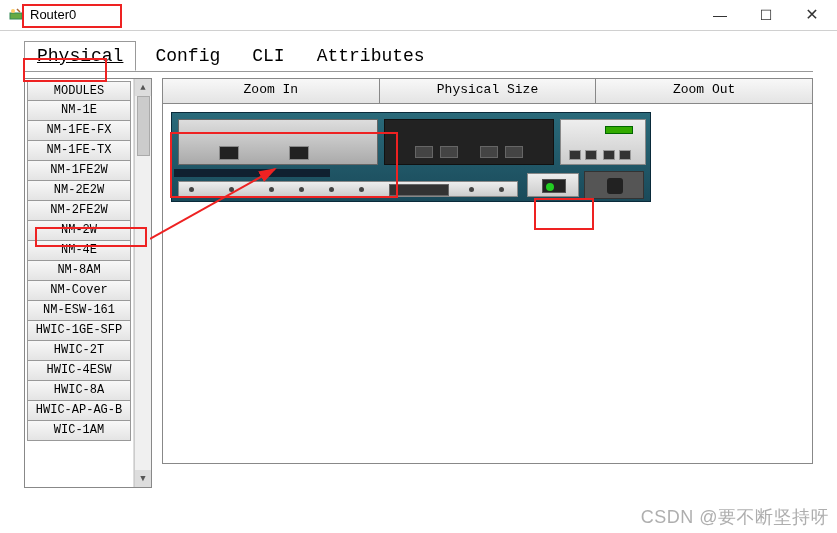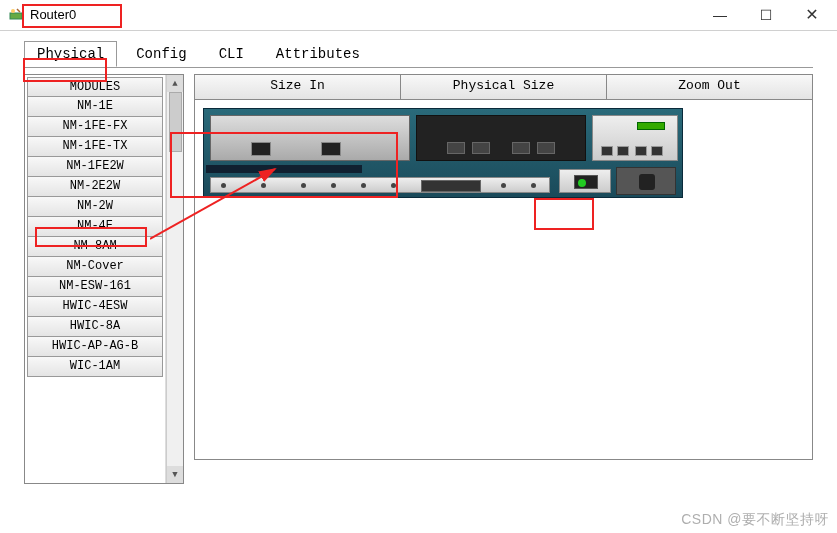--- a/index.html
+++ b/index.html
@@ -35,21 +35,21 @@
     color: #333;
     background: transparent;
     border: none;
   }
   .winbtn.close { font-size: 16px; }
   .underline { height: 1px; background: #d0d0d0; margin: 0 0 0 0; }
   .tabs {
     display: flex;
     padding: 10px 0 0 24px;
     font-family: "Courier New", monospace;
-    font-size: 14px;
+    font-size: 18px;
   }
   .tab {
     padding: 4px 12px;
     border: 1px solid transparent;
     border-bottom: none;
     margin-right: 6px;
     background: #fff;
   }
   .tab.active {
     border: 1px solid #999;
@@ -59,21 +59,21 @@
   .tab-underline {
     height: 1px;
     background: #999;
     margin: 0 24px 0 24px;
   }
   .content {
     display: flex;
     padding: 6px 0 0 24px;
   }
   .modules-col {
-    width: 160px;
+    width: 128px;
     position: relative;
   }
   .modules-outer {
     border: 1px solid #888;
     background: #fff;
     height: 410px;
     display: flex;
   }
   .modules-list {
     flex: 1;
@@ -232,21 +232,21 @@
   .rb-title { left: 22px; top: 4px; width: 100px; height: 24px; }
   .rb-physical { left: 23px; top: 58px; width: 84px; height: 24px; }
   .rb-module { left: 35px; top: 227px; width: 112px; height: 20px; }
   .rb-slot { left: 170px; top: 132px; width: 228px; height: 66px; }
   .rb-power { left: 534px; top: 198px; width: 60px; height: 32px; }
   .arrow-svg { position:absolute; left:150px; top:164px; width:140px; height:80px; pointer-events:none; }
   .watermark {
     position: absolute;
     right: 8px; bottom: 4px;
     font-family: sans-serif;
-    font-size: 14px;
+    font-size: 18px;
     color: rgba(120,120,120,0.6);
     letter-spacing: 0.5px;
   }
 </style>
 </head>
 <body>
 
 <div class="titlebar">
   <span class="app-icon">
     <svg viewBox="0 0 16 16">
@@ -274,41 +274,44 @@
 <div class="content">
   <div class="modules-col">
     <div class="modules-outer">
       <div class="modules-list">
         <div class="module-item header">MODULES</div>
         <div class="module-item">NM-1E</div>
         <div class="module-item">NM-1FE-FX</div>
         <div class="module-item">NM-1FE-TX</div>
         <div class="module-item">NM-1FE2W</div>
         <div class="module-item">NM-2E2W</div>
+        <div class="module-item">NM-2FE2W</div>
         <div class="module-item">NM-2W</div>
         <div class="module-item">NM-4E</div>
         <div class="module-item">NM-8AM</div>
         <div class="module-item">NM-Cover</div>
         <div class="module-item">NM-ESW-161</div>
+        <div class="module-item">HWIC-1GE-SFP</div>
+        <div class="module-item">HWIC-2T</div>
         <div class="module-item">HWIC-4ESW</div>
         <div class="module-item">HWIC-8A</div>
         <div class="module-item">HWIC-AP-AG-B</div>
         <div class="module-item">WIC-1AM</div>
       </div>
       <div class="scrollbar">
         <div class="sb-arrow">▲</div>
         <div class="sb-thumb"></div>
         <div class="sb-arrow" style="position:absolute;bottom:0;">▼</div>
       </div>
     </div>
   </div>
 
   <div class="right-col">
     <div class="zoom-bar">
-      <div class="zoom-btn">Size In</div>
+      <div class="zoom-btn">Zoom In</div>
       <div class="zoom-btn">Physical Size</div>
       <div class="zoom-btn">Zoom Out</div>
     </div>
     <div class="device-view">
       <div class="chassis">
         <div class="slot-top">
           <div class="port p1"></div>
           <div class="port p2"></div>
         </div>
         <div class="slot-blank">

